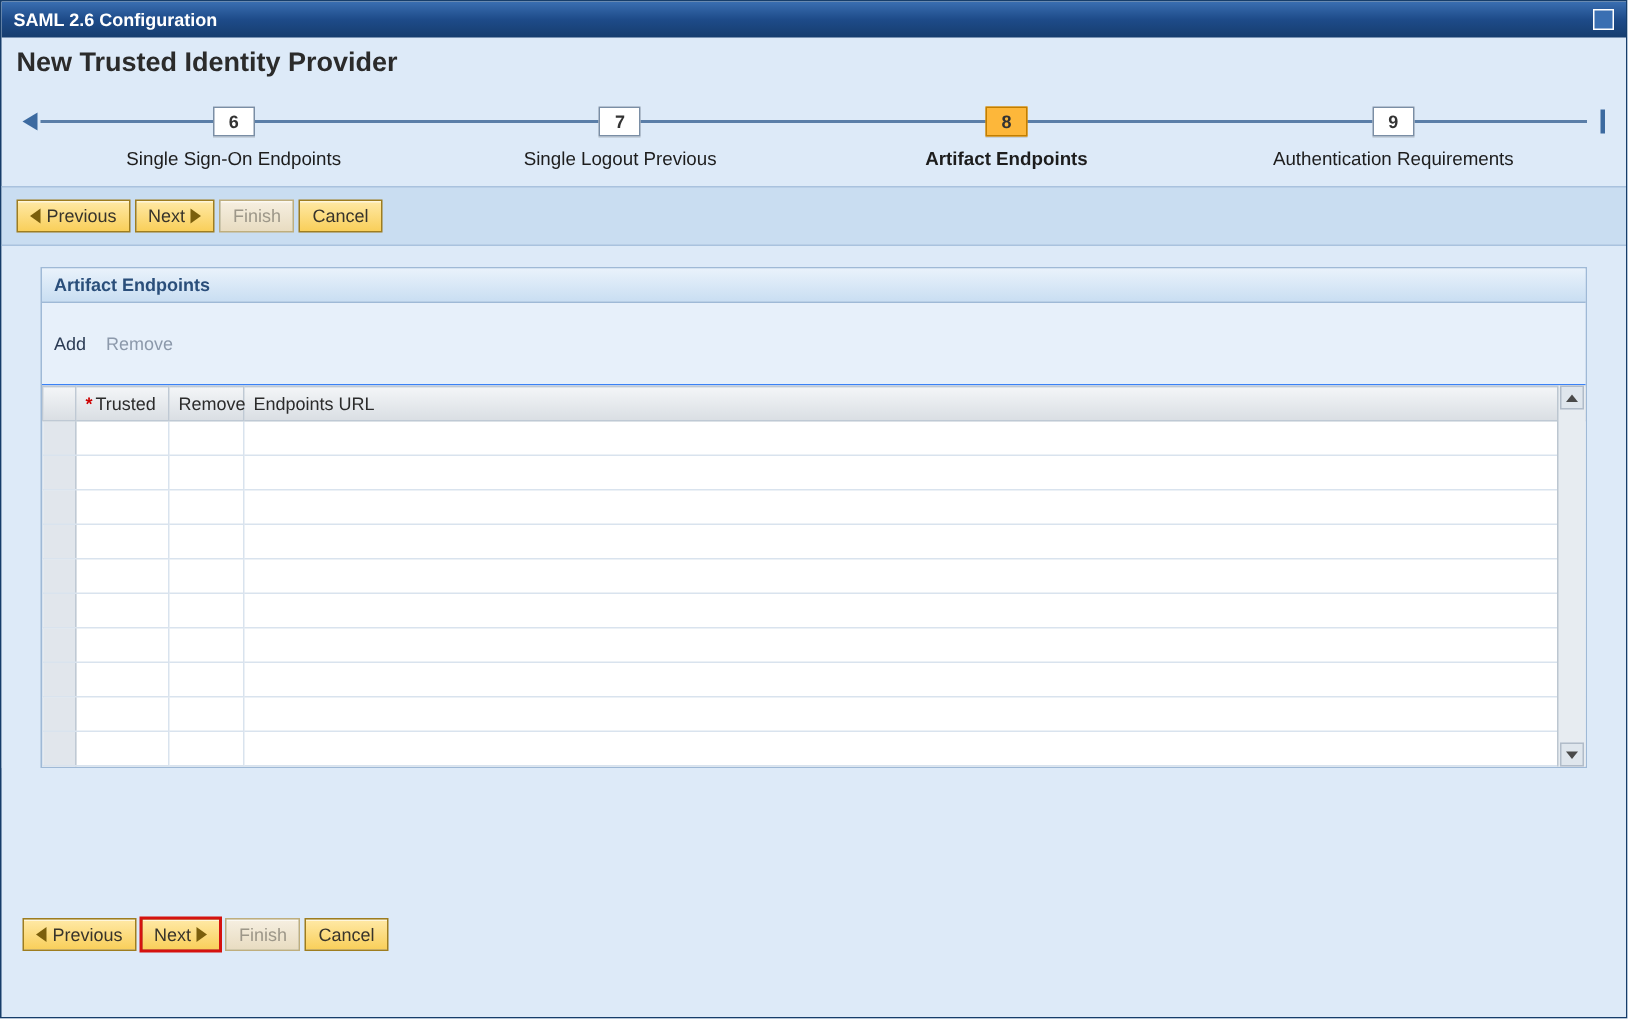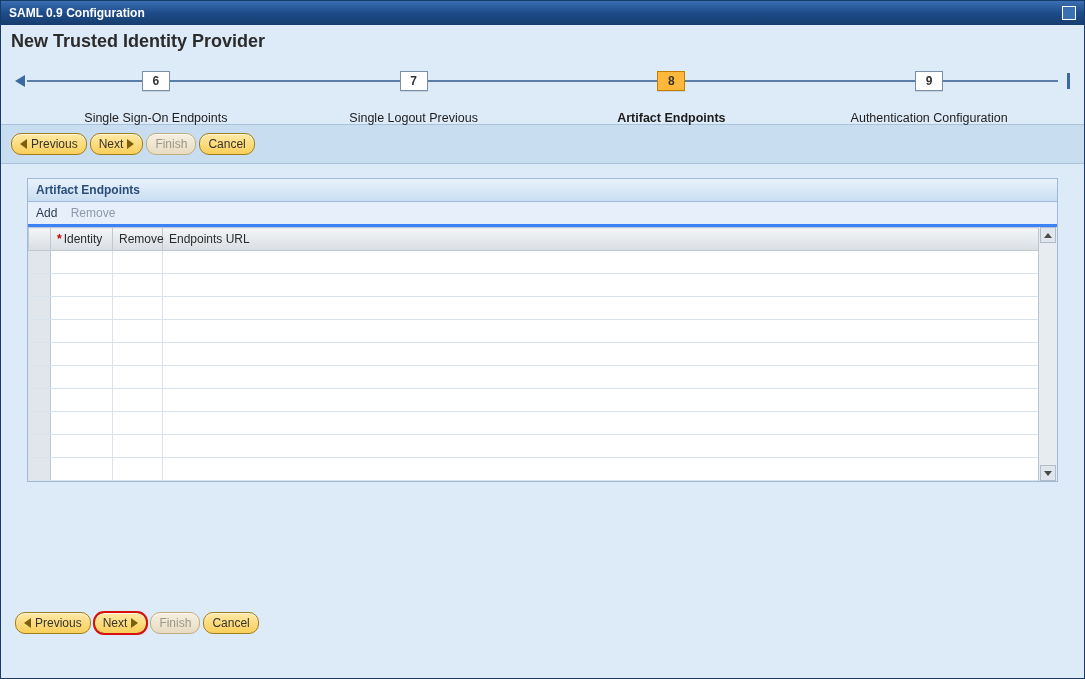--- a/index.html
+++ b/index.html
@@ -8,27 +8,27 @@
 .titlebar .win-icon{width:14px;height:14px;border:1px solid #fff;background:#3a6fb2;box-sizing:border-box}
 .subheader{padding:6px 10px 2px 10px;font-weight:bold;color:#2b2b2b;font-size:18px}
 .wizard{position:relative;height:70px;padding:0 18px}
 .wizline{position:absolute;top:26px;left:26px;right:26px;height:2px;background:#5a7ea8}
 .wiz-arrow-left{position:absolute;top:21px;left:14px;width:0;height:0;border-top:6px solid transparent;border-bottom:6px solid transparent;border-right:10px solid #3c6aa0}
 .wiz-end{position:absolute;top:19px;right:14px;width:3px;height:16px;background:#3c6aa0}
 .wiz-steps{position:absolute;top:0;left:26px;right:26px;display:flex;justify-content:space-around}
 .wiz-step{display:flex;flex-direction:column;align-items:center;min-width:160px}
 .wiz-box{width:26px;height:18px;border:1px solid #7a8ea5;background:#fff;text-align:center;line-height:18px;font-size:12px;font-weight:bold;color:#333;margin-top:17px;box-shadow:0 1px 0 rgba(0,0,0,.1)}
 .wiz-box.active{background:#fdb73a;border-color:#c27e00}
-.wiz-label{margin-top:20px;font-size:12.5px;color:#1d1d1d}
+.wiz-label{margin-top:8px;font-size:12.5px;color:#1d1d1d}
 .wiz-label.active{font-weight:bold}
 .btnbar{height:30px;padding:4px 10px;background:#c9ddf1;border-top:1px solid #a9c2de;border-bottom:1px solid #a9c2de;display:flex;align-items:center;gap:3px}
 .main{padding:14px 26px 0 26px;background:#ddeaf8}
 .panel{border:1px solid #9fb9d6}
 .panel-title{background:linear-gradient(to bottom,#e9f2fb,#c9def2);padding:4px 8px;font-weight:bold;color:#2a4e7a;border-bottom:1px solid #9fb9d6}
-.panel-toolbar{background:#e7f0fa;padding:4px 8px;border-bottom:3px solid #3b82f6}
+.panel-toolbar{background:#e7f0fa;padding:20px 8px;border-bottom:1px solid #3b82f6}
 .panel-toolbar a{color:#2b3b54;margin-right:10px;cursor:pointer}
 .panel-toolbar a.disabled{color:#8c99ab;cursor:default}
 .grid{position:relative}
 table.data{width:100%;border-collapse:collapse;table-layout:fixed;background:#fff}
 table.data th{background:linear-gradient(to bottom,#f3f5f7,#d9dee3);border:1px solid #bfc9d4;padding:4px 6px;text-align:left;font-weight:normal;color:#2b2b2b;font-size:12px}
 table.data td{border:1px solid #d9e3ee;height:22px;padding:0 6px}
 table.data td.rowhdr{background:#e1e6ec;border-right:1px solid #bfc9d4;width:18px}
 col.c-rowhdr{width:22px}
 col.c-def{width:62px}
 col.c-idx{width:50px}
@@ -36,33 +36,33 @@
 .vscroll{position:absolute;top:0;right:0;bottom:0;width:18px;background:#e7ecf1;border-left:1px solid #bcc6d0}
 .vscroll .up,.vscroll .dn{position:absolute;left:1px;width:16px;height:16px;background:#dfe6ed;border:1px solid #b1bcc9;box-sizing:border-box;display:flex;align-items:center;justify-content:center}
 .vscroll .up{top:0}
 .vscroll .dn{bottom:0}
 .vscroll .tri{width:0;height:0;border-left:4px solid transparent;border-right:4px solid transparent}
 .vscroll .up .tri{border-bottom:5px solid #4a4a4a}
 .vscroll .dn .tri{border-top:5px solid #4a4a4a}
 .gridbody{position:relative}
 .bottombar{position:absolute;left:0;right:0;bottom:0;padding:0 0 44px 14px}
 .bottombar .row{display:flex;align-items:center;gap:3px}
-.btn{display:inline-flex;align-items:center;gap:4px;height:18px;padding:1px 8px;border:1px solid #9e7d1f;border-radius:10px;background:linear-gradient(to bottom,#ffe9a6,#f9cf5a);color:#38342b;cursor:pointer;font-size:12px;box-shadow:inset 0 1px 0 rgba(255,255,255,.6)}
+.btn{display:inline-flex;align-items:center;gap:4px;height:18px;padding:1px 8px;border:1px solid #9e7d1f;border-radius:0;background:linear-gradient(to bottom,#ffe9a6,#f9cf5a);color:#38342b;cursor:pointer;font-size:12px;box-shadow:inset 0 1px 0 rgba(255,255,255,.6)}
 .btn.disabled{background:linear-gradient(to bottom,#f6efe1,#e8dcc1);color:#9d9789;border-color:#bfae7d;cursor:default}
 .btn .tri-l{width:0;height:0;border-top:5px solid transparent;border-bottom:5px solid transparent;border-right:7px solid #7b5f0c}
 .btn .tri-r{width:0;height:0;border-top:5px solid transparent;border-bottom:5px solid transparent;border-left:7px solid #7b5f0c}
 .highlight{outline:2px solid #d5120f;outline-offset:-1px}
 </style>
 </head>
 <body>
 
 <div class="window">
 
   <div class="titlebar">
-    <span>SAML 0.9 Configuration</span>
+    <span>SAML 2.6 Configuration</span>
     <span class="win-icon"></span>
   </div>
 
   <div class="subheader">New Trusted Identity Provider</div>
 
   <div class="wizard">
     <div class="wiz-arrow-left"></div>
     <div class="wizline"></div>
     <div class="wiz-end"></div>
     <div class="wiz-steps">
@@ -73,21 +73,21 @@
         <div class="wiz-step">
           <div class="wiz-box">7</div>
           <div class="wiz-label">Single Logout Previous</div>
         </div>
         <div class="wiz-step">
           <div class="wiz-box active">8</div>
           <div class="wiz-label active">Artifact Endpoints</div>
         </div>
         <div class="wiz-step">
           <div class="wiz-box">9</div>
-          <div class="wiz-label">Authentication Configuration</div>
+          <div class="wiz-label">Authentication Requirements</div>
         </div>
       </div>
   </div>
 
   <div class="btnbar">
     <span class="btn">
       <span class="tri-l"></span>
       <span>Previous</span>
     </span>
     <span class="btn">
@@ -114,21 +114,21 @@
           <table class="data">
             <colgroup>
               <col class="c-rowhdr">
                 <col class="c-def">
                 <col class="c-idx">
                 <col>
             </colgroup>
             <thead>
               <tr>
                 <th></th>
-                <th><span class="req">*</span><span>Identity</span></th>
+                <th><span class="req">*</span><span>Trusted</span></th>
                 <th>Remove</th>
                 <th>Endpoints URL</th>
               </tr>
             </thead>
             <tbody>
                 <tr>
                   <td class="rowhdr"></td>
                   <td></td>
                   <td></td>
                   <td></td>

